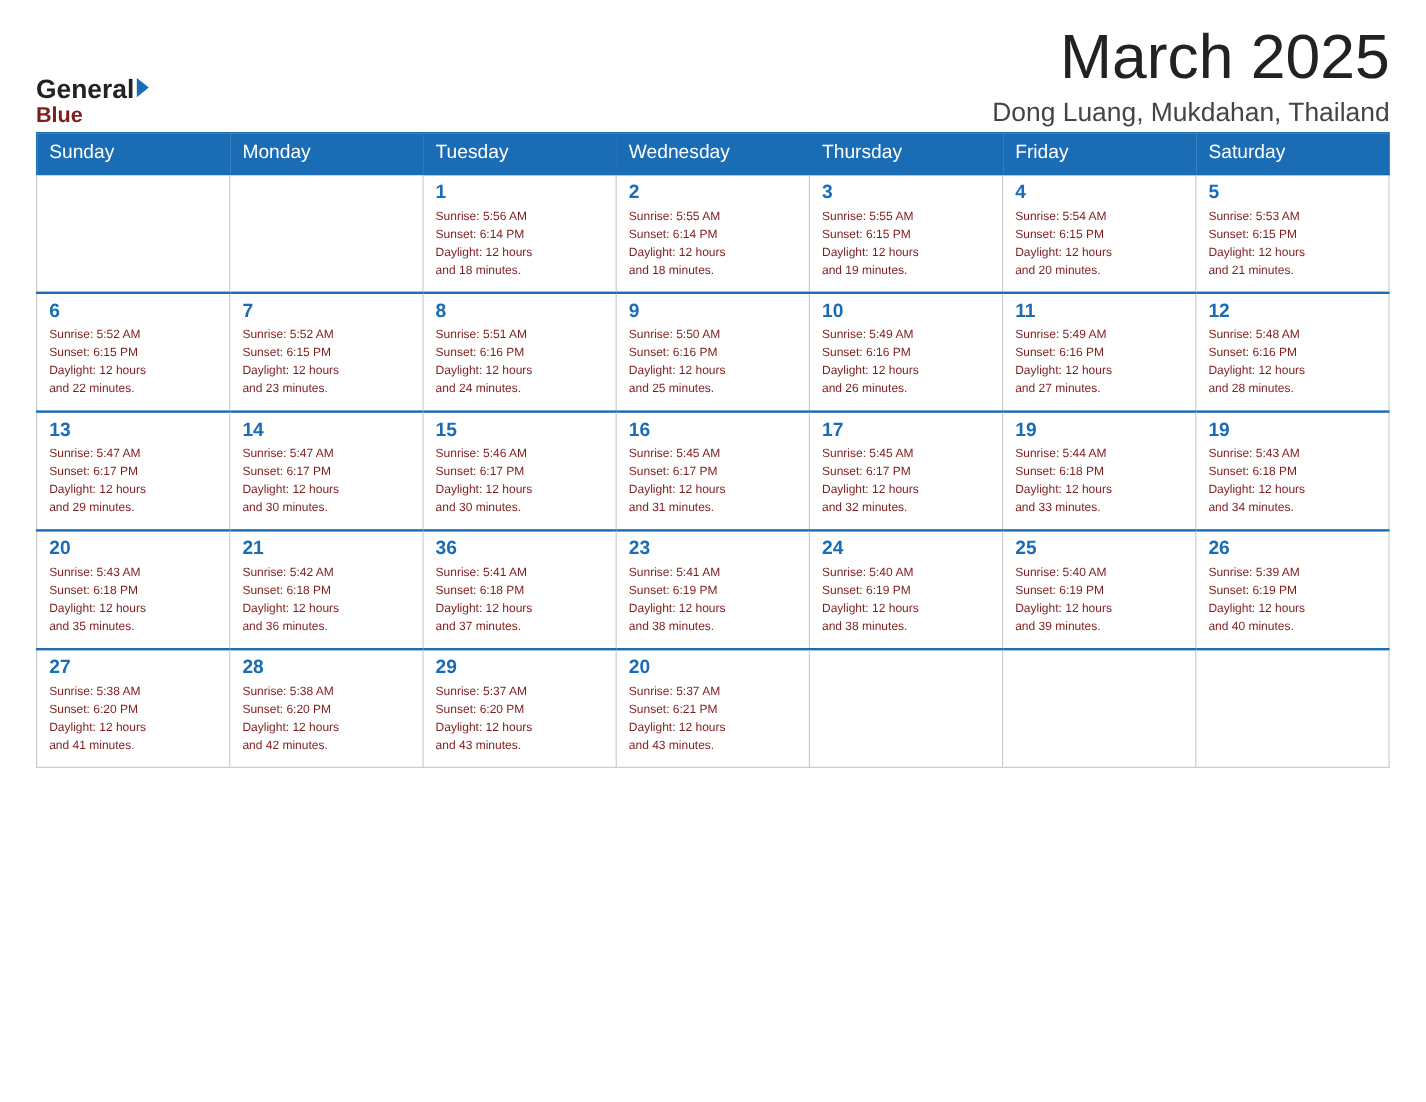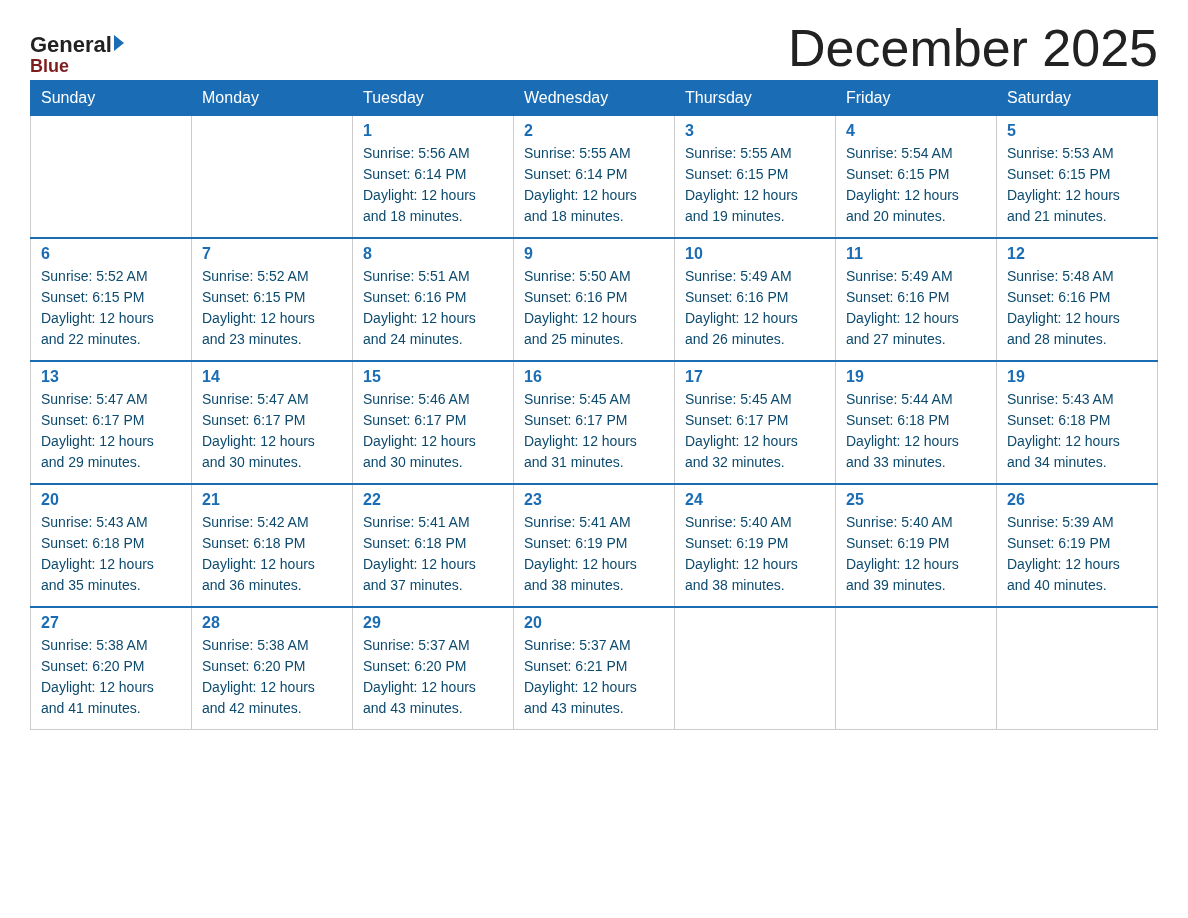--- a/index.html
+++ b/index.html
@@ -82,22 +82,22 @@
       font-size: 13px;
       color: #222;
     }
     .day-number {
       font-size: 16px;
       color: #1a6cb5;
       font-weight: bold;
       margin-bottom: 3px;
     }
     .day-info {
-      font-size: 14px;
-      color: #0c4a6e;
+      font-size: 10px;
+      color: #7f1d1d;
       line-height: 1.5;
     }
     .empty-cell {
       background: #fff;
     }
     .row-divider {
       border-top: 2px solid #1a6cb5 !important;
     }
   </style>
 </head>
@@ -105,21 +105,22 @@
 
 <div class="header">
   <div class="logo">
     <div class="logo-text">
       <span>General</span>
         <span class="logo-arrow"></span>
     </div>
     <div class="logo-subtitle">Blue</div>
   </div>
   <div class="title-block">
-    <div class="calendar-title">December 2025</div>
+    <div class="calendar-title">March 2025</div>
+    <div class="calendar-subtitle">Dong Luang, Mukdahan, Thailand</div>
   </div>
 </div>
 
 <table class="calendar">
   <thead>
     <tr>
     <th>Sunday</th>
         <th>Monday</th>
         <th>Tuesday</th>
         <th>Wednesday</th>
@@ -216,21 +217,21 @@
       <tr>
         <td class="row-divider">
           <div class="day-number">20</div>
           <div class="day-info">Sunrise: 5:43 AM<br>Sunset: 6:18 PM<br>Daylight: 12 hours<br>and 35 minutes.</div>
         </td>
         <td class="row-divider">
           <div class="day-number">21</div>
           <div class="day-info">Sunrise: 5:42 AM<br>Sunset: 6:18 PM<br>Daylight: 12 hours<br>and 36 minutes.</div>
         </td>
         <td class="row-divider">
-          <div class="day-number">22</div>
+          <div class="day-number">36</div>
           <div class="day-info">Sunrise: 5:41 AM<br>Sunset: 6:18 PM<br>Daylight: 12 hours<br>and 37 minutes.</div>
         </td>
         <td class="row-divider">
           <div class="day-number">23</div>
           <div class="day-info">Sunrise: 5:41 AM<br>Sunset: 6:19 PM<br>Daylight: 12 hours<br>and 38 minutes.</div>
         </td>
         <td class="row-divider">
           <div class="day-number">24</div>
           <div class="day-info">Sunrise: 5:40 AM<br>Sunset: 6:19 PM<br>Daylight: 12 hours<br>and 38 minutes.</div>
         </td>

